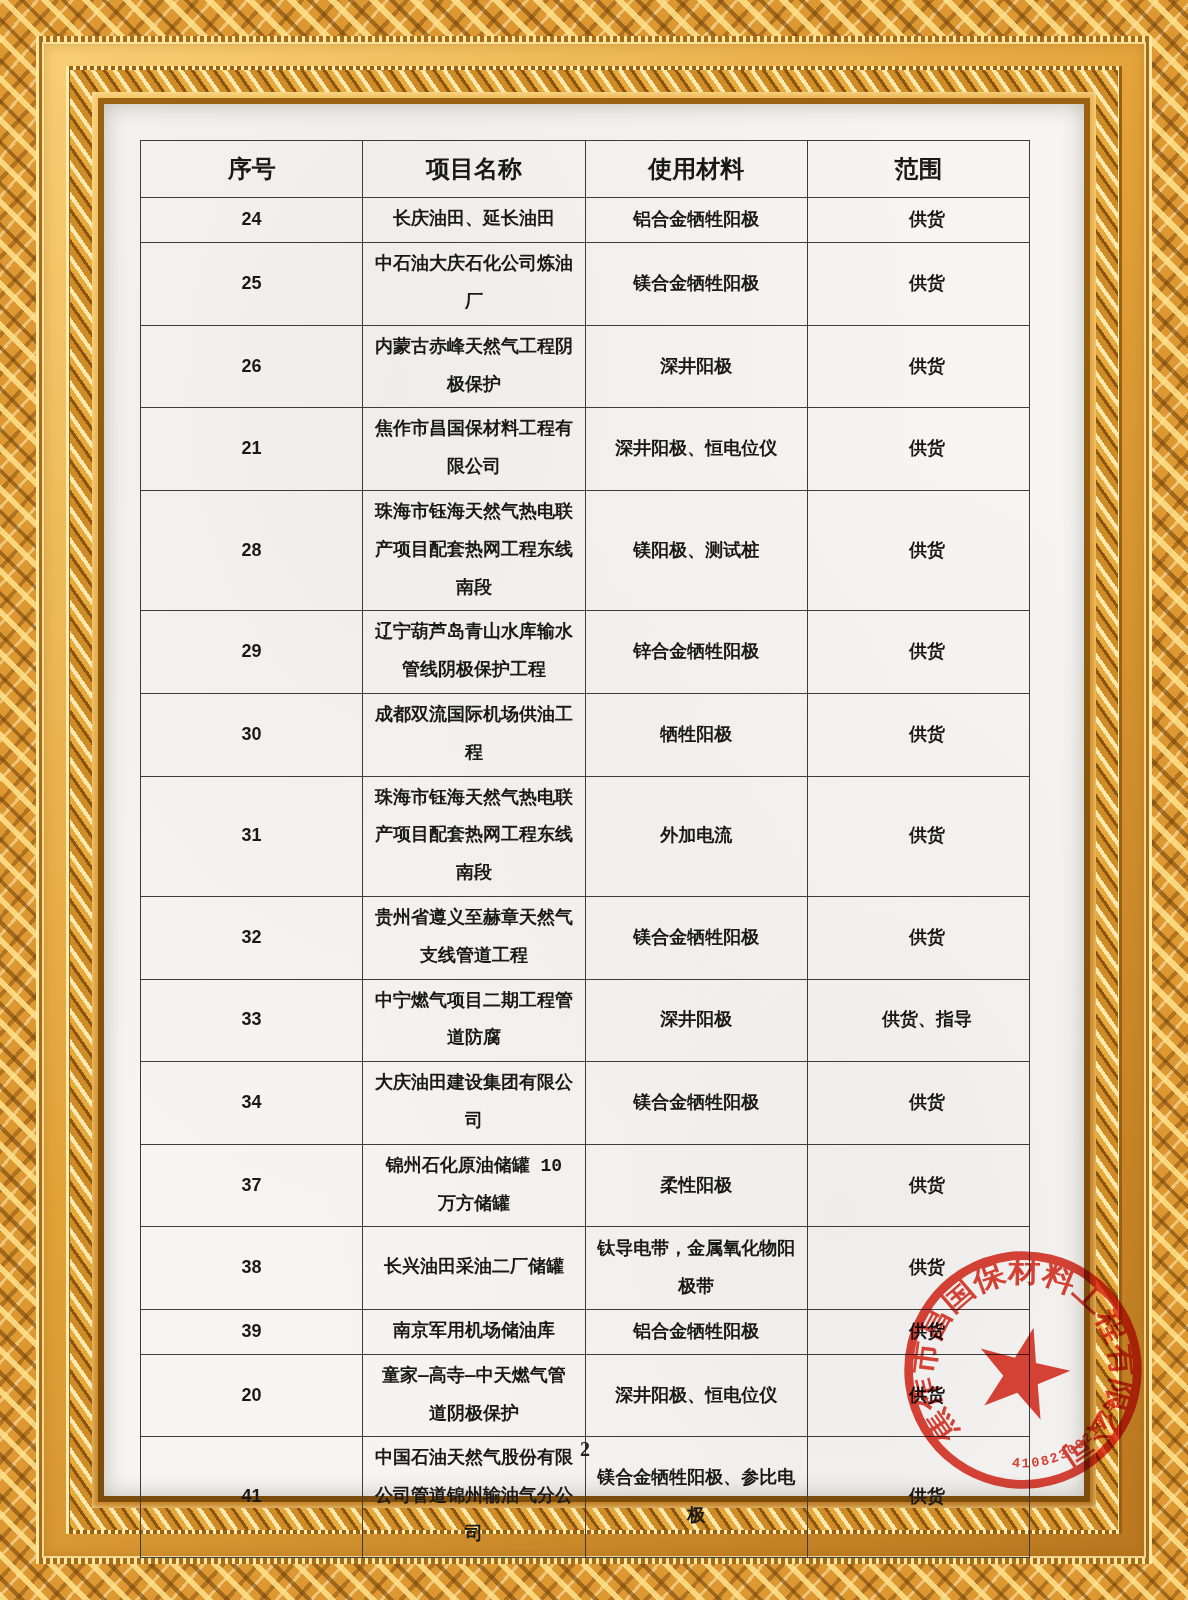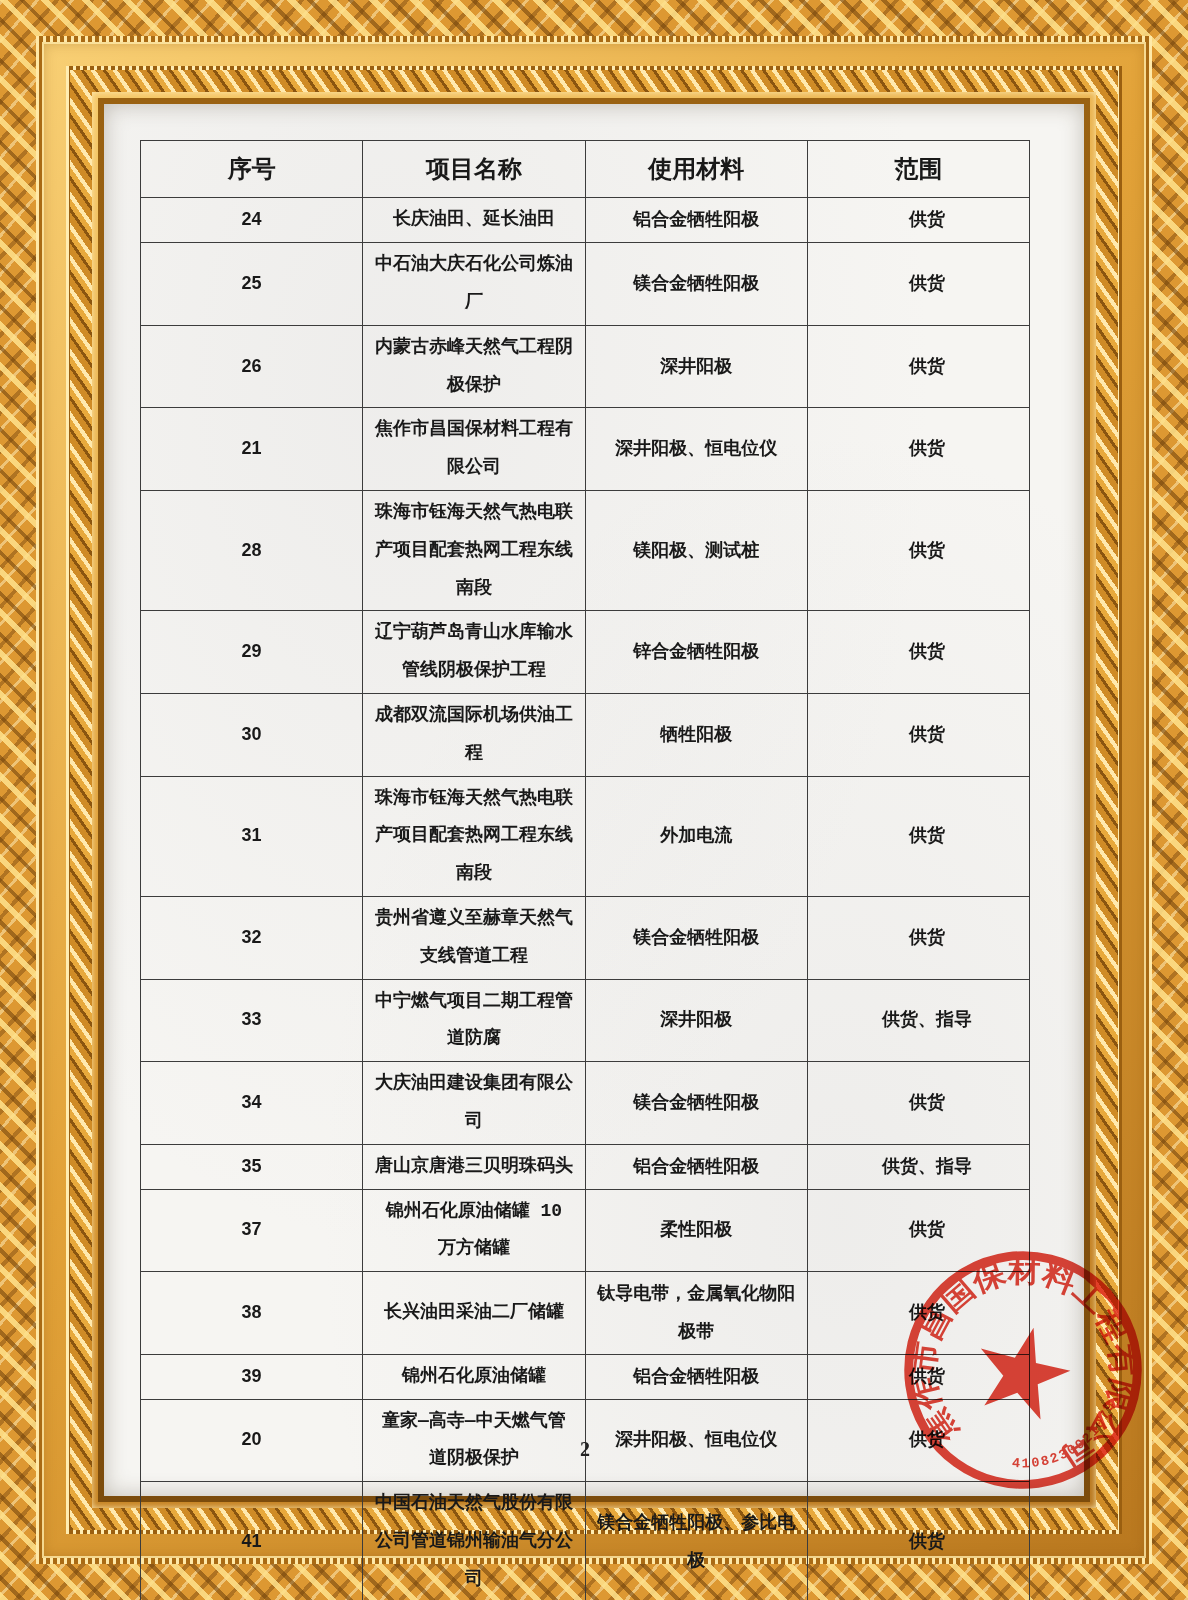--- a/index.html
+++ b/index.html
@@ -193,40 +193,34 @@
           <td class="c-mat">深井阳极</td>
           <td class="c-scope">供货、指导</td>
         </tr>
         <tr>
           <td class="c-no">34</td>
           <td class="c-proj">大庆油田建设集团有限公司</td>
           <td class="c-mat">镁合金牺牲阳极</td>
           <td class="c-scope">供货</td>
         </tr>
         <tr>
-          <td class="c-no">35</td>
-          <td class="c-proj">唐山京唐港三贝明珠码头</td>
-          <td class="c-mat">铝合金牺牲阳极</td>
-          <td class="c-scope">供货、指导</td>
-        </tr>
-        <tr>
           <td class="c-no">37</td>
           <td class="c-proj">锦州石化原油储罐 10 万方储罐</td>
           <td class="c-mat">柔性阳极</td>
           <td class="c-scope">供货</td>
         </tr>
         <tr>
           <td class="c-no">38</td>
           <td class="c-proj">长兴油田采油二厂储罐</td>
           <td class="c-mat">钛导电带，金属氧化物阳极带</td>
           <td class="c-scope">供货</td>
         </tr>
         <tr>
           <td class="c-no">39</td>
-          <td class="c-proj">锦州石化原油储罐</td>
+          <td class="c-proj">南京军用机场储油库</td>
           <td class="c-mat">铝合金牺牲阳极</td>
           <td class="c-scope">供货</td>
         </tr>
         <tr>
           <td class="c-no">20</td>
           <td class="c-proj">童家—高寺—中天燃气管道阴极保护</td>
           <td class="c-mat">深井阳极、恒电位仪</td>
           <td class="c-scope">供货</td>
         </tr>
         <tr>

